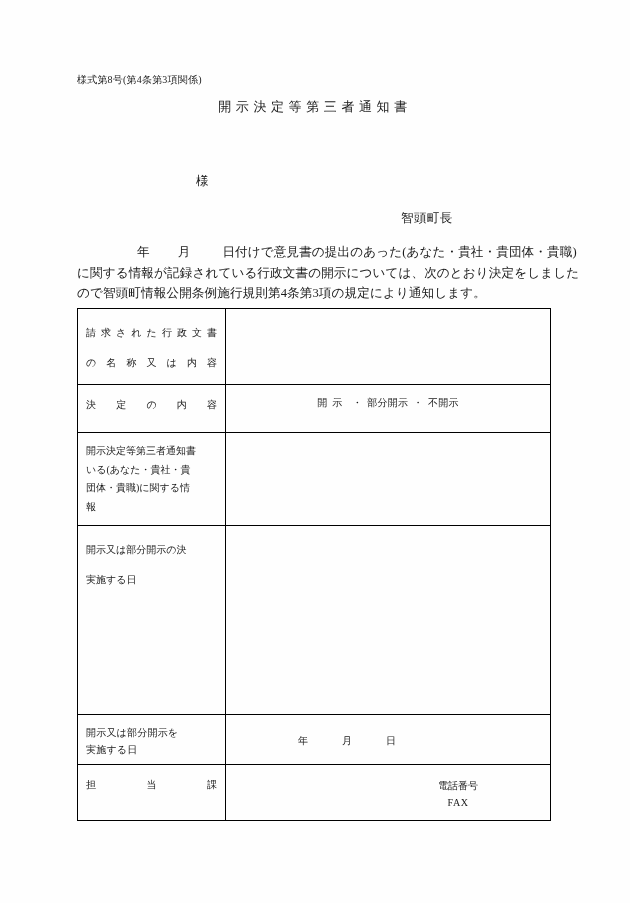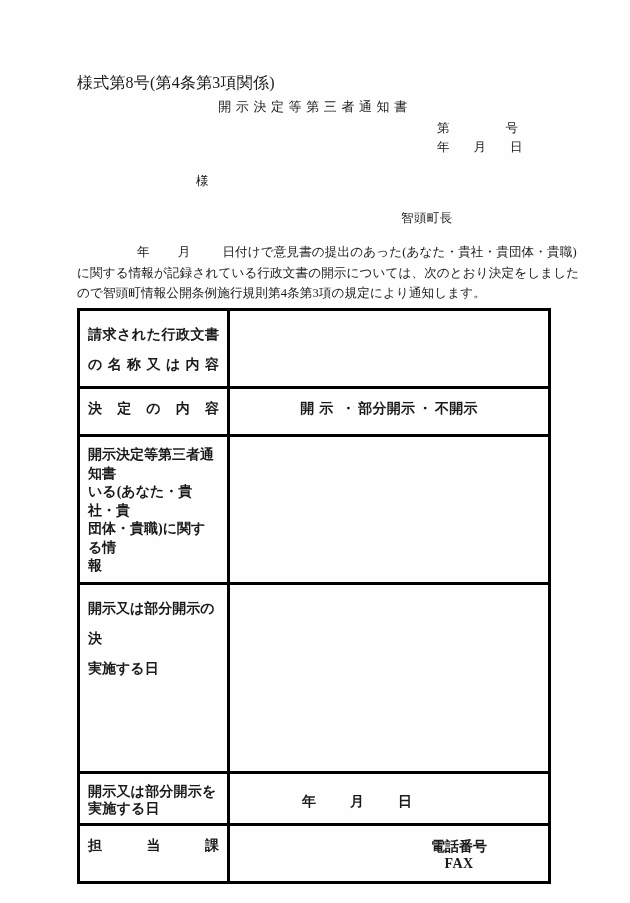--- a/index.html
+++ b/index.html
@@ -16,21 +16,21 @@
     font-family: "Liberation Serif", "DejaVu Serif", serif;
     color: #1a1a1a;
     overflow: hidden;
   }
 
   
   .form-no {
     position: absolute;
     left: 77px;
     top: 73px;
-    font-size: 16px;
+    font-size: 10px;
     letter-spacing: 0.2px;
     white-space: nowrap;
     text-align: right;
   }
   .doc-title {
     position: absolute;
     left: 0;
     right: 0;
     top: 98px;
     text-align: center;
@@ -83,25 +83,24 @@
   
   .form-table {
     position: absolute;
     left: 77px;
     top: 308px;
     width: 474px;
     border-collapse: collapse;
     table-layout: fixed;
   }
   .form-table td {
-    border: 3px solid #000000;
-    font-size: 14px;
+    border: 1px solid #000000;
+    font-size: 10px;
     vertical-align: top;
     padding: 0;
-    font-weight: bold;
   }
   .form-table td.label {
     width: 131px;
     padding: 9px 8px 6px 8px;
     line-height: 22px;
   }
   .form-table td.value {
     padding: 9px 8px;
   }
 
@@ -174,24 +173,20 @@
 </style>
 </head>
 <body>
 
 <div class="page">
 
   <div class="form-no">様式第8号(第4条第3項関係)</div>
 
   <div class="doc-title">開示決定等第三者通知書</div>
 
-  <div class="num-block">
-    <div><span>第</span><span class="gap-lg"></span><span>号</span></div>
-    <div><span>年</span><span class="gap-sm"></span><span>月</span><span class="gap-sm"></span><span>日</span></div>
-  </div>
 
   <div class="addressee">様</div>
 
   <div class="issuer">智頭町長</div>
 
   <div class="body-text">
     <div class="line"><span class="indent"></span><span>年</span><span class="dgap"></span><span>月</span><span class="dgap2"></span><span>日付けで意見書の提出のあった(あなた・貴社・貴団体・貴職)</span></div>
     <div class="line">に関する情報が記録されている行政文書の開示については、次のとおり決定をしました</div>
     <div class="line">ので智頭町情報公開条例施行規則第4条第3項の規定により通知します。</div>
   </div>

